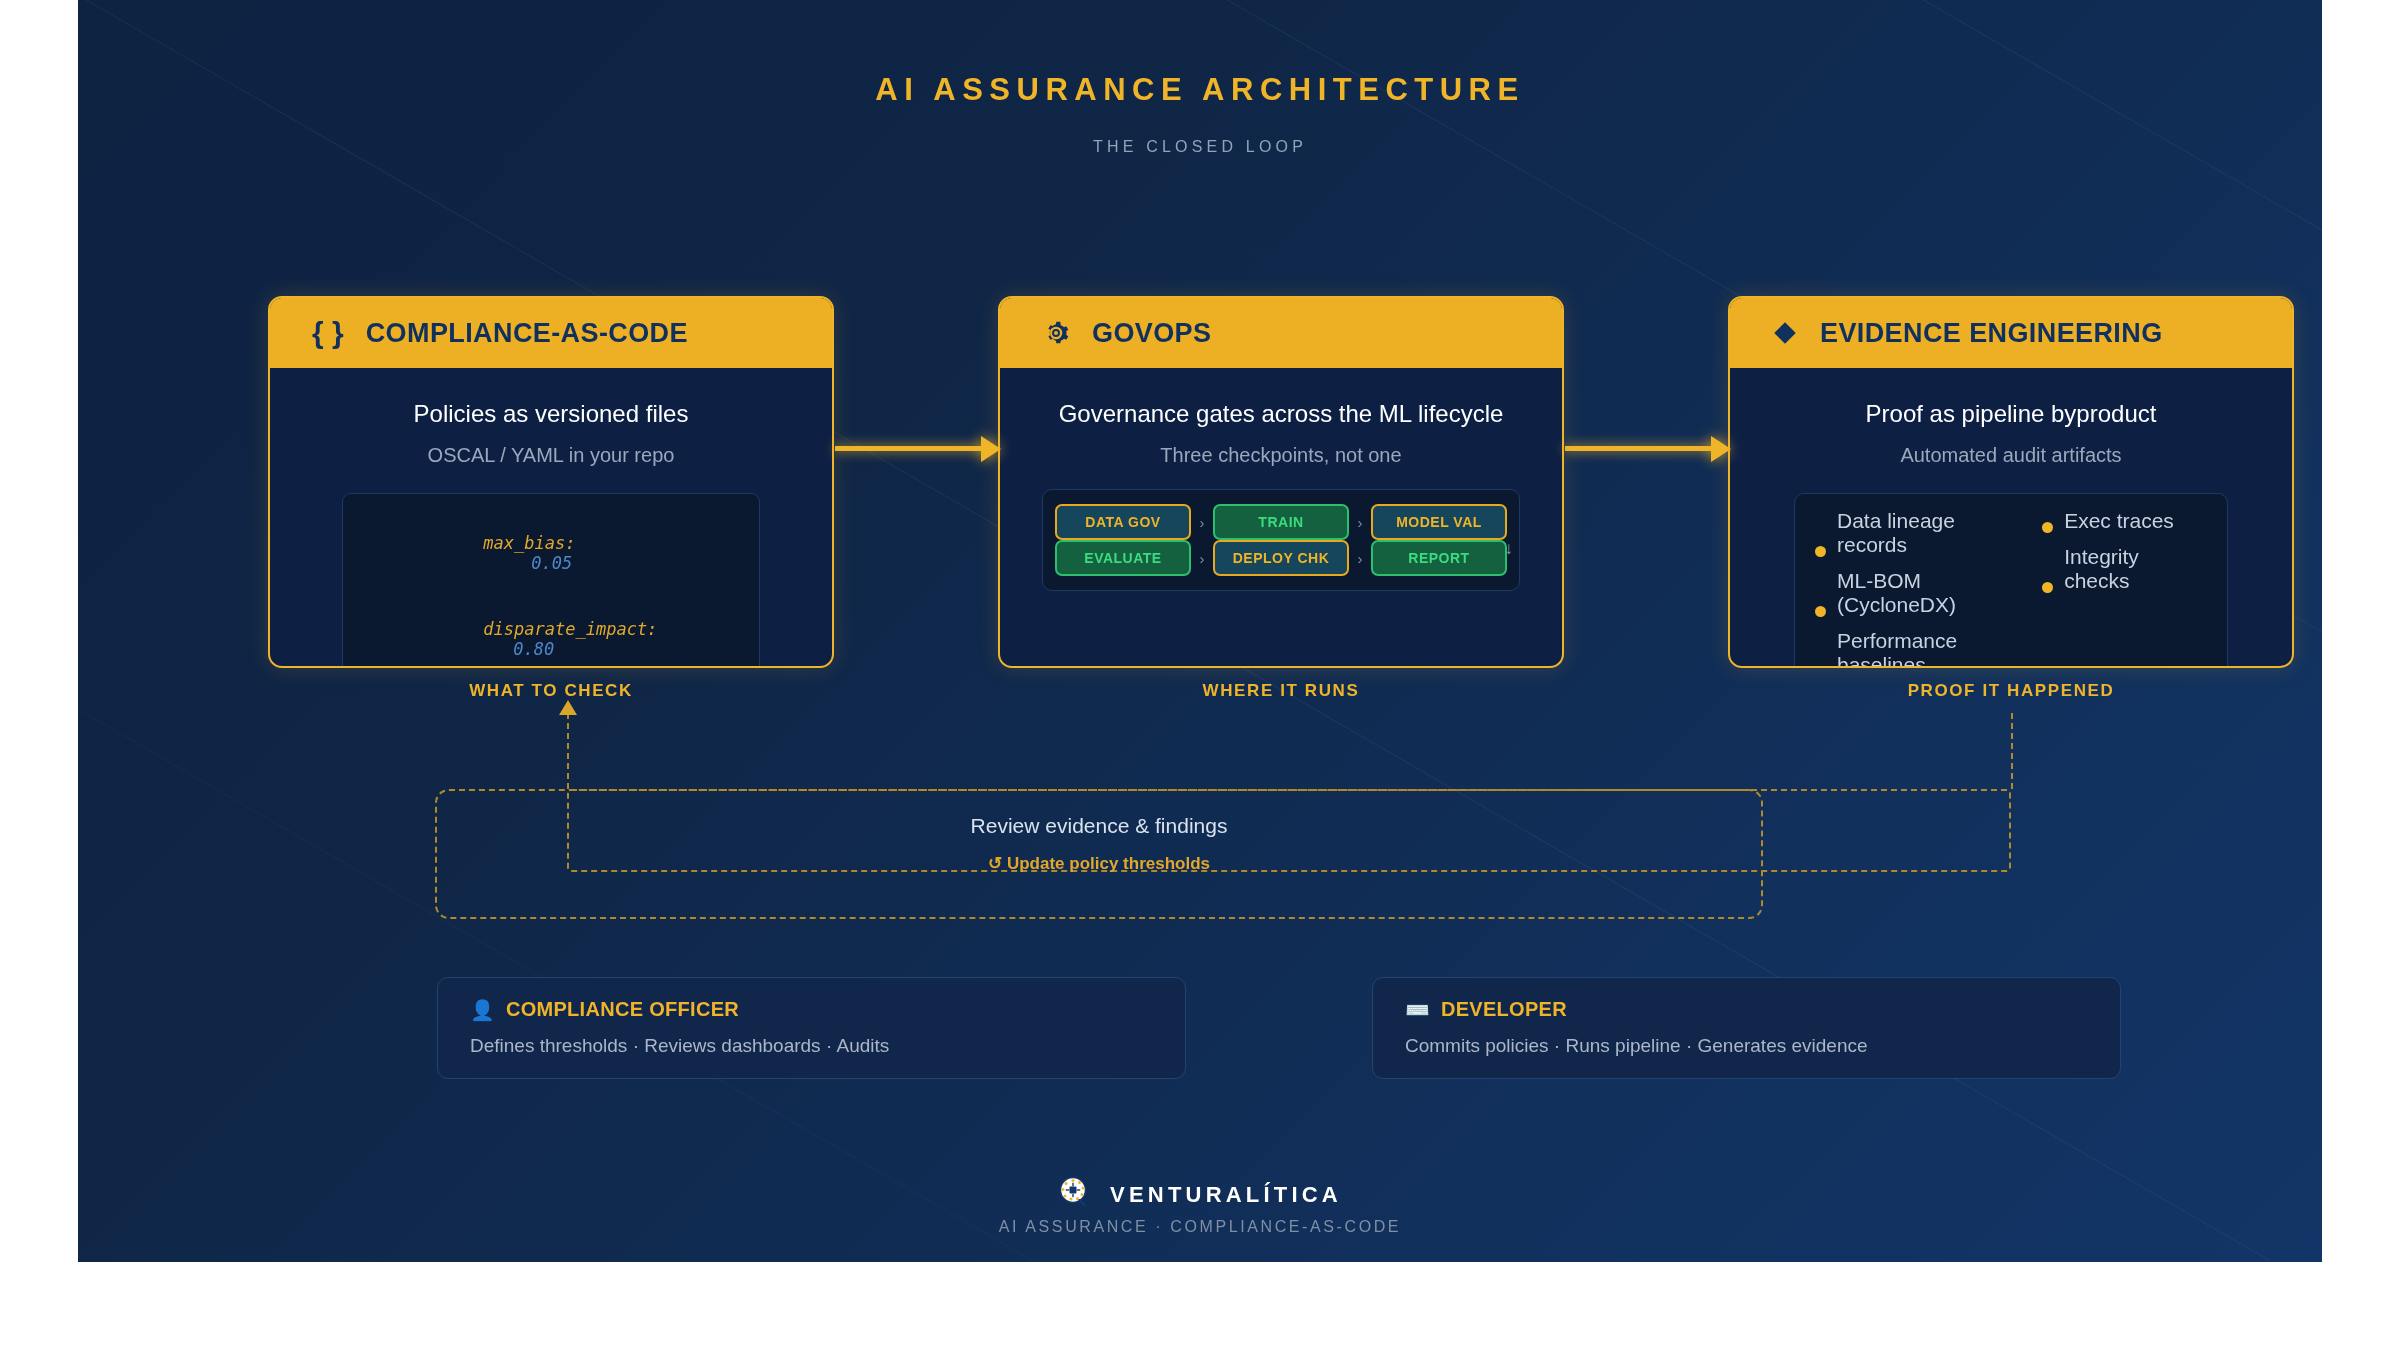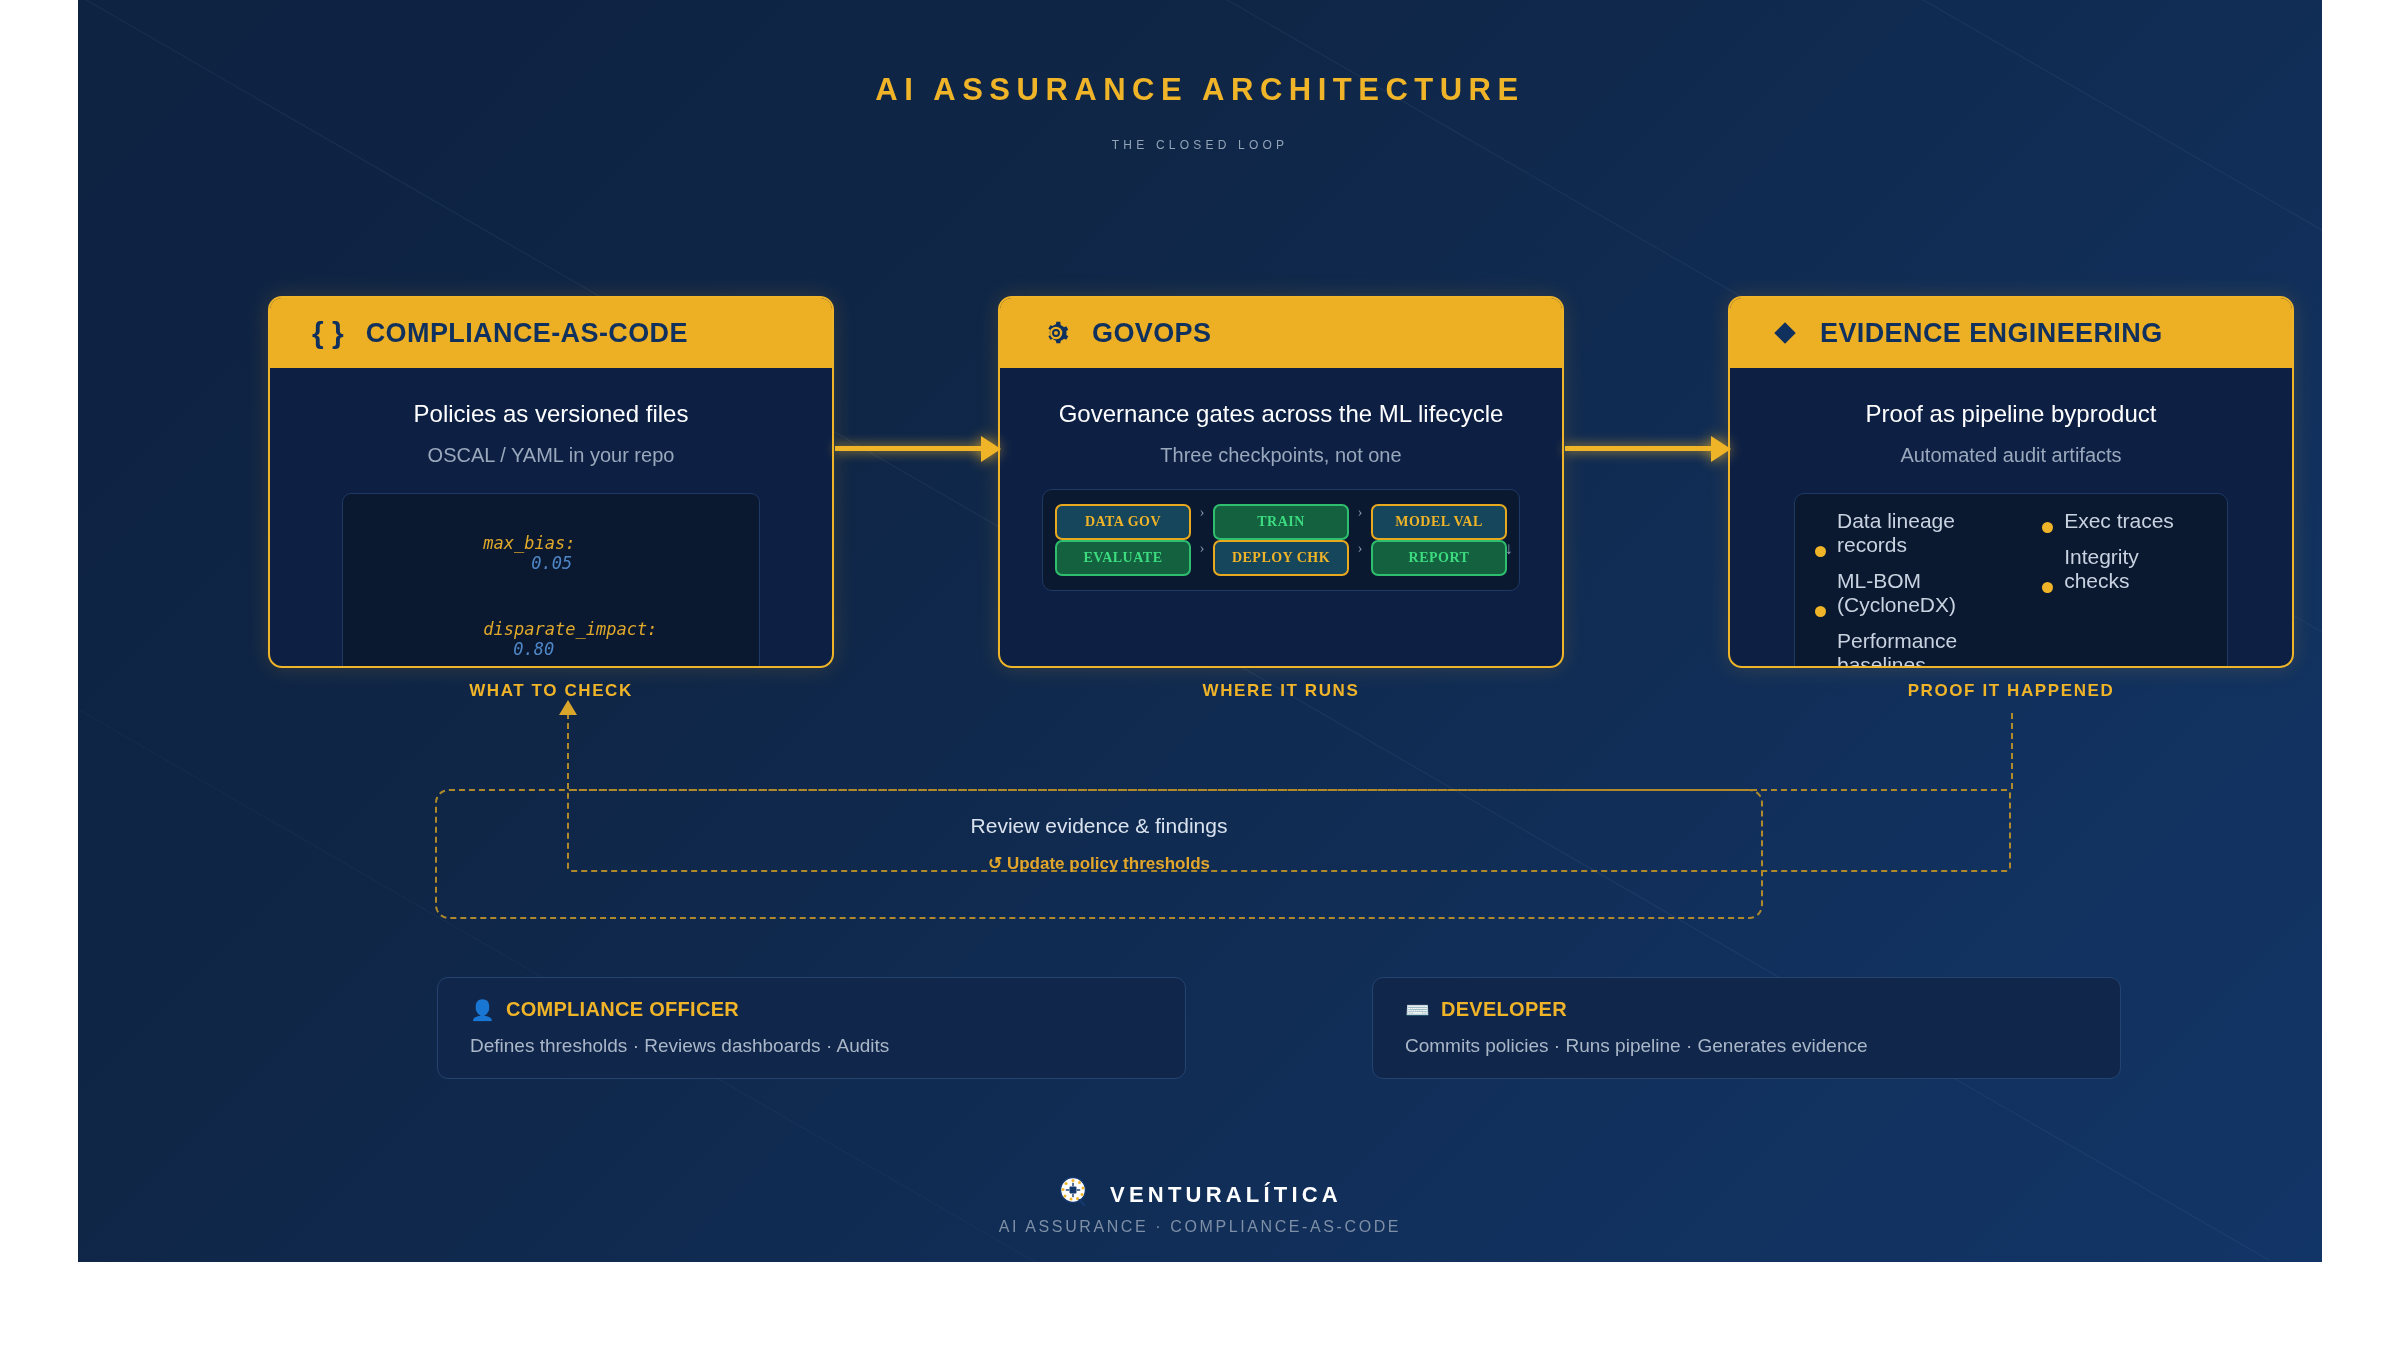--- a/index.html
+++ b/index.html
@@ -18,21 +18,21 @@
   .s3{width:2600px;height:1px;left:1500px;top:-200px;transform:rotate(30deg);}
   .s4{width:2600px;height:1px;left:-500px;top:420px;transform:rotate(30deg);opacity:.55;}
 
   
   #title{
     position:absolute;left:0;top:72px;width:2244px;text-align:center;
     color:#f0b429;font-size:31px;font-weight:bold;letter-spacing:6.5px;
   }
   #subtitle{
     position:absolute;left:0;top:138px;width:2244px;text-align:center;
-    color:#93a3b8;font-size:12px;letter-spacing:4.2px;
+    color:#93a3b8;font-size:16px;letter-spacing:4.2px;
   }
 
   
   .card{
     position:absolute;top:296px;width:566px;height:372px;
     border:2.5px solid #f0b429;border-radius:14px;
     background:#0d2murder;
     background:#0d2murder;
     box-sizing:border-box;
     overflow:hidden;
@@ -68,21 +68,21 @@
     padding:3px 0 3px 38px;white-space:pre;
   }
   .ckey{color:#e0a92a;}
   .cval{color:#4f87c6;}
 
   
   .gatebox{
     margin:22px 18px 0 18px;background:#0a1830;border:1px solid #1e3a63;
     border-radius:10px;padding:14px 12px 14px 12px;position:relative;
   }
-  .gate-row{display:flex;align-items:flex-start;justify-content:center;gap:0;font-family:Liberation Serif, serif;}
+  .gate-row{display:flex;align-items:center;justify-content:center;gap:0;}
   .pill{
     width:148px;height:36px;border-radius:7px;display:flex;align-items:center;
     justify-content:center;font-size:14px;font-weight:bold;letter-spacing:.5px;
     box-sizing:border-box;
   }
   .pill.gate{background:#16465c;border:2px solid #e8a91f;color:#f0b429;}
   .pill.step{background:#14613f;border:2px solid #2fbd6e;color:#3ddb80;}
   .sep{color:#7f92ab;font-size:15px;width:24px;text-align:center;}
   .wrapdown{
     position:absolute;right:6px;top:50px;color:#8fa0b6;font-size:17px;line-height:1;

